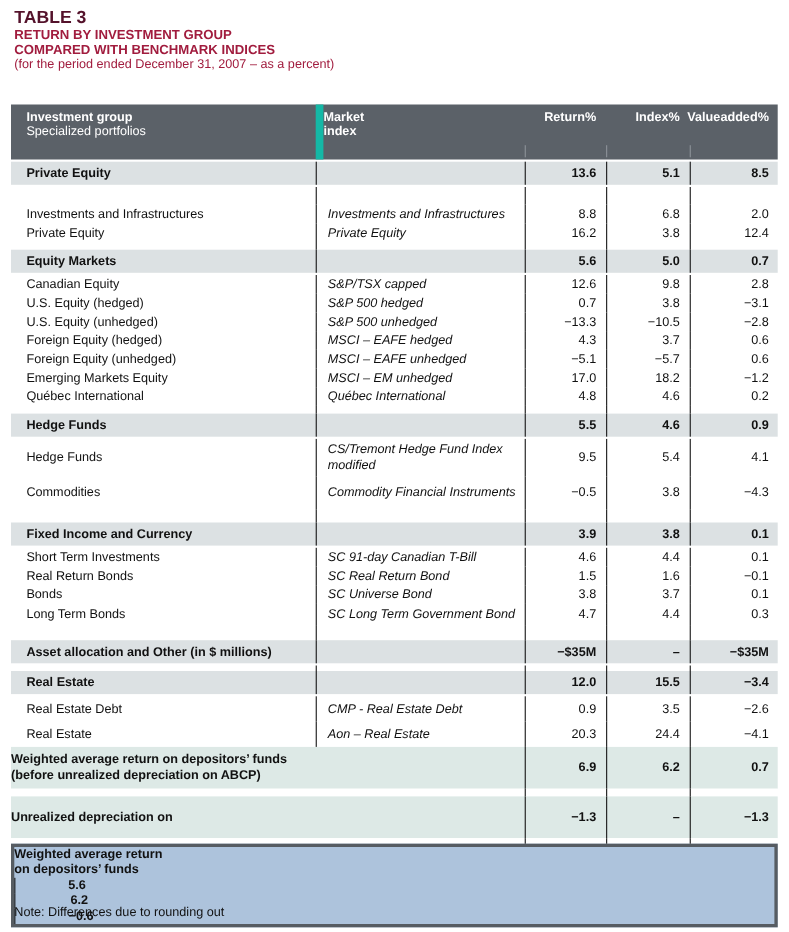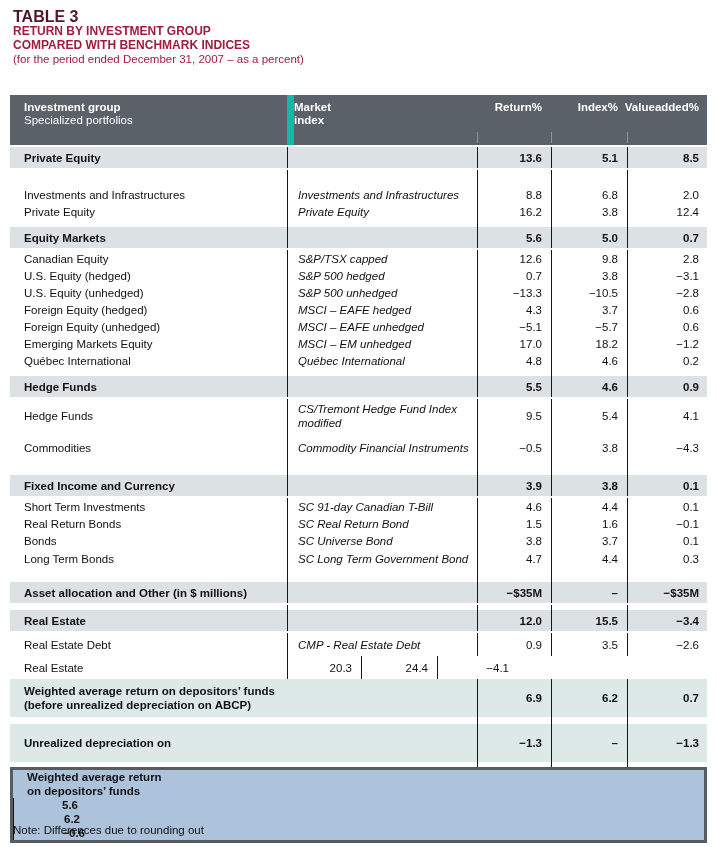--- a/index.html
+++ b/index.html
@@ -27,21 +27,21 @@
   .hr{font-weight:normal;}
   
   .tbody{font-size:11.5px;line-height:14px;}
   .row{display:flex;width:697px;box-sizing:border-box;}
   .c{box-sizing:border-box;display:flex;flex-direction:column;justify-content:center;}
   .c1{width:277px;padding-left:14px;}
   .c2{width:190px;padding-left:10px;border-left:1px solid #161616;font-style:italic;}
   .c3{width:74px;border-left:1px solid #161616;text-align:right;padding-right:9px;}
   .c4{width:76px;border-left:1px solid #161616;text-align:right;padding-right:9px;}
   .c5{width:80px;border-left:1px solid #161616;text-align:right;padding-right:8px;}
-  .c1m{width:467px;padding-left:14px;}
+  .c1m{width:467px;}
   .row-section{background:#dce1e3;font-weight:bold;min-height:21px;margin-bottom:2px;}
   .row-detail{background:#ffffff;min-height:17px;}
   .row-total{background:#dde9e6;font-weight:bold;min-height:38px;}
   .row-grand{background:#adc3dc;font-weight:bold;min-height:41px;border:3px solid #565c62;flex-direction:column;}
   .row-grand .c1m{width:464px;}
   .row-grand .c5{flex:1;}
   .row-gap{background:#ffffff;}
   .v-lg{min-height:16px;}
   .v-md{min-height:12px;}
   .v-md2{min-height:13px;}
@@ -282,20 +282,21 @@
         </div>
         <div class="row row-detail v-h23">
           <div class="c c1">Real Estate Debt</div>
           <div class="c c2">CMP - Real Estate Debt</div>
           <div class="c c3">0.9</div>
           <div class="c c4">3.5</div>
           <div class="c c5">−2.6</div>
         </div>
         <div class="row row-detail v-h23">
           <div class="c c1">Real Estate</div>
+          <div class="c c2">Aon – Real Estate</div>
           <div class="c c3">20.3</div>
           <div class="c c4">24.4</div>
           <div class="c c5">−4.1</div>
         </div>
         <div class="row row-total">
           <div class="c c1m">
             <div>Weighted average return on depositors’ funds</div>
             <div>(before unrealized depreciation on ABCP)</div>
           </div>
           <div class="c c3">6.9</div>

